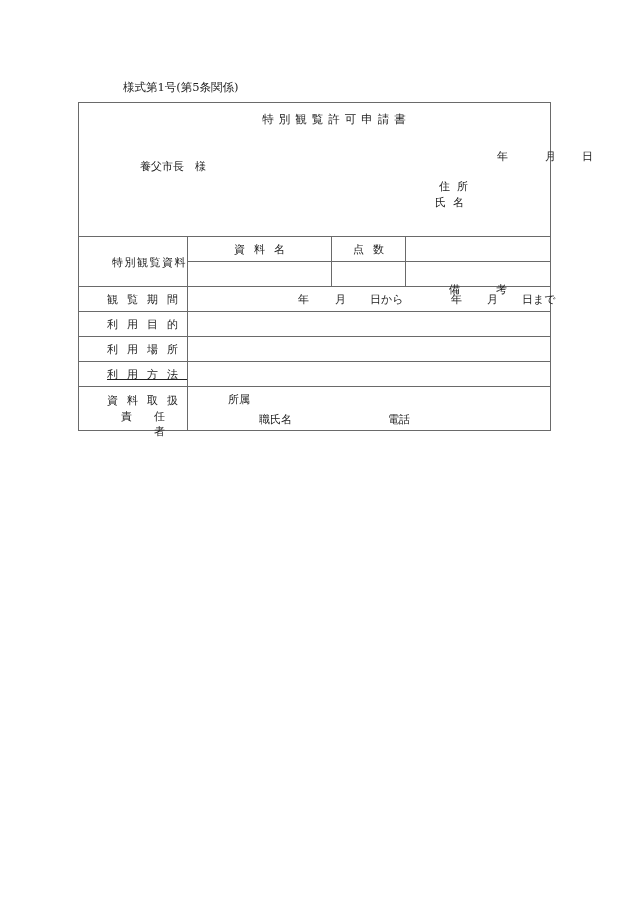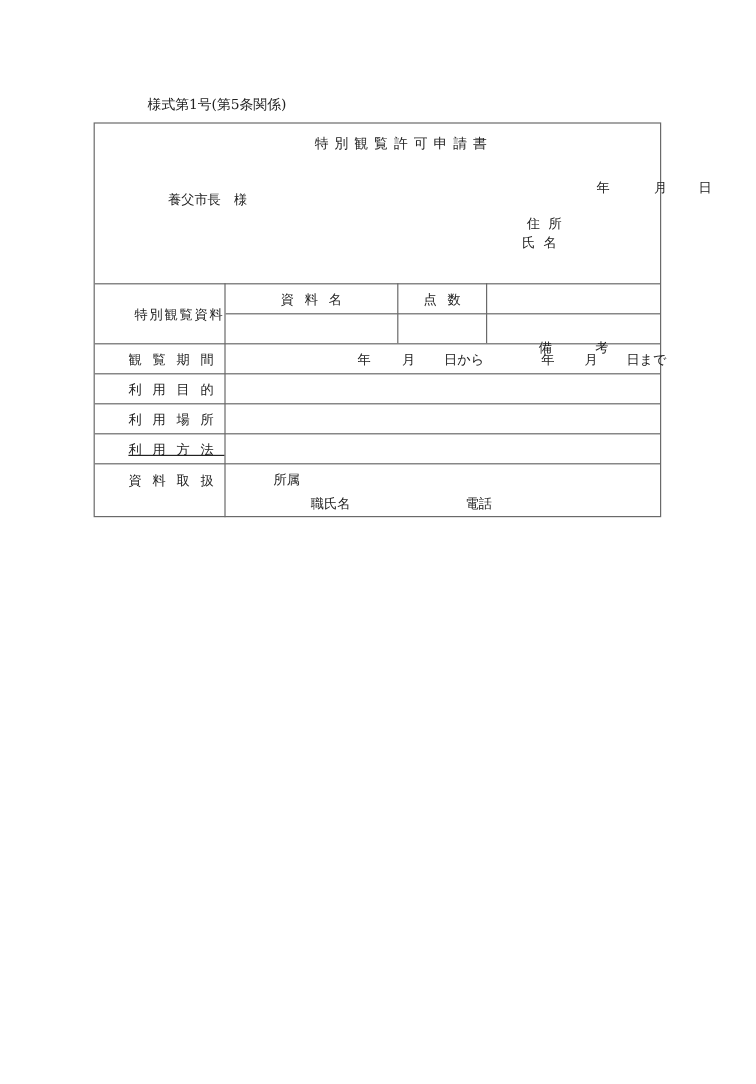--- a/index.html
+++ b/index.html
@@ -126,18 +126,19 @@
   <div class="lbl spread" style="top:214px;">利用目的</div>
   <div class="abs" style="left:110px;top:210px;width:360px;height:22px;"></div>
 
   <div class="lbl spread" style="top:239px;">利用場所</div>
   <div class="abs" style="left:110px;top:235px;width:360px;height:22px;"></div>
 
   <div class="lbl spread" style="top:264px;text-decoration:underline;">利用方法</div>
   <div class="abs" style="left:110px;top:260px;width:360px;height:22px;"></div>
 
   <div class="lbl spread" style="top:290px;">資料取扱</div>
+  <div class="lbl" style="top:306px;letter-spacing:22px;padding-left:22px;box-sizing:border-box;">責任者</div>
 
   <div class="abs" style="left:105px;top:289px;">所属</div>
   <div class="abs" style="left:114px;top:309px;padding-left:22px;">職氏名</div>
   <div class="abs" style="left:265px;top:309px;">電話</div>
 
 </div>
 
 </body></html>

